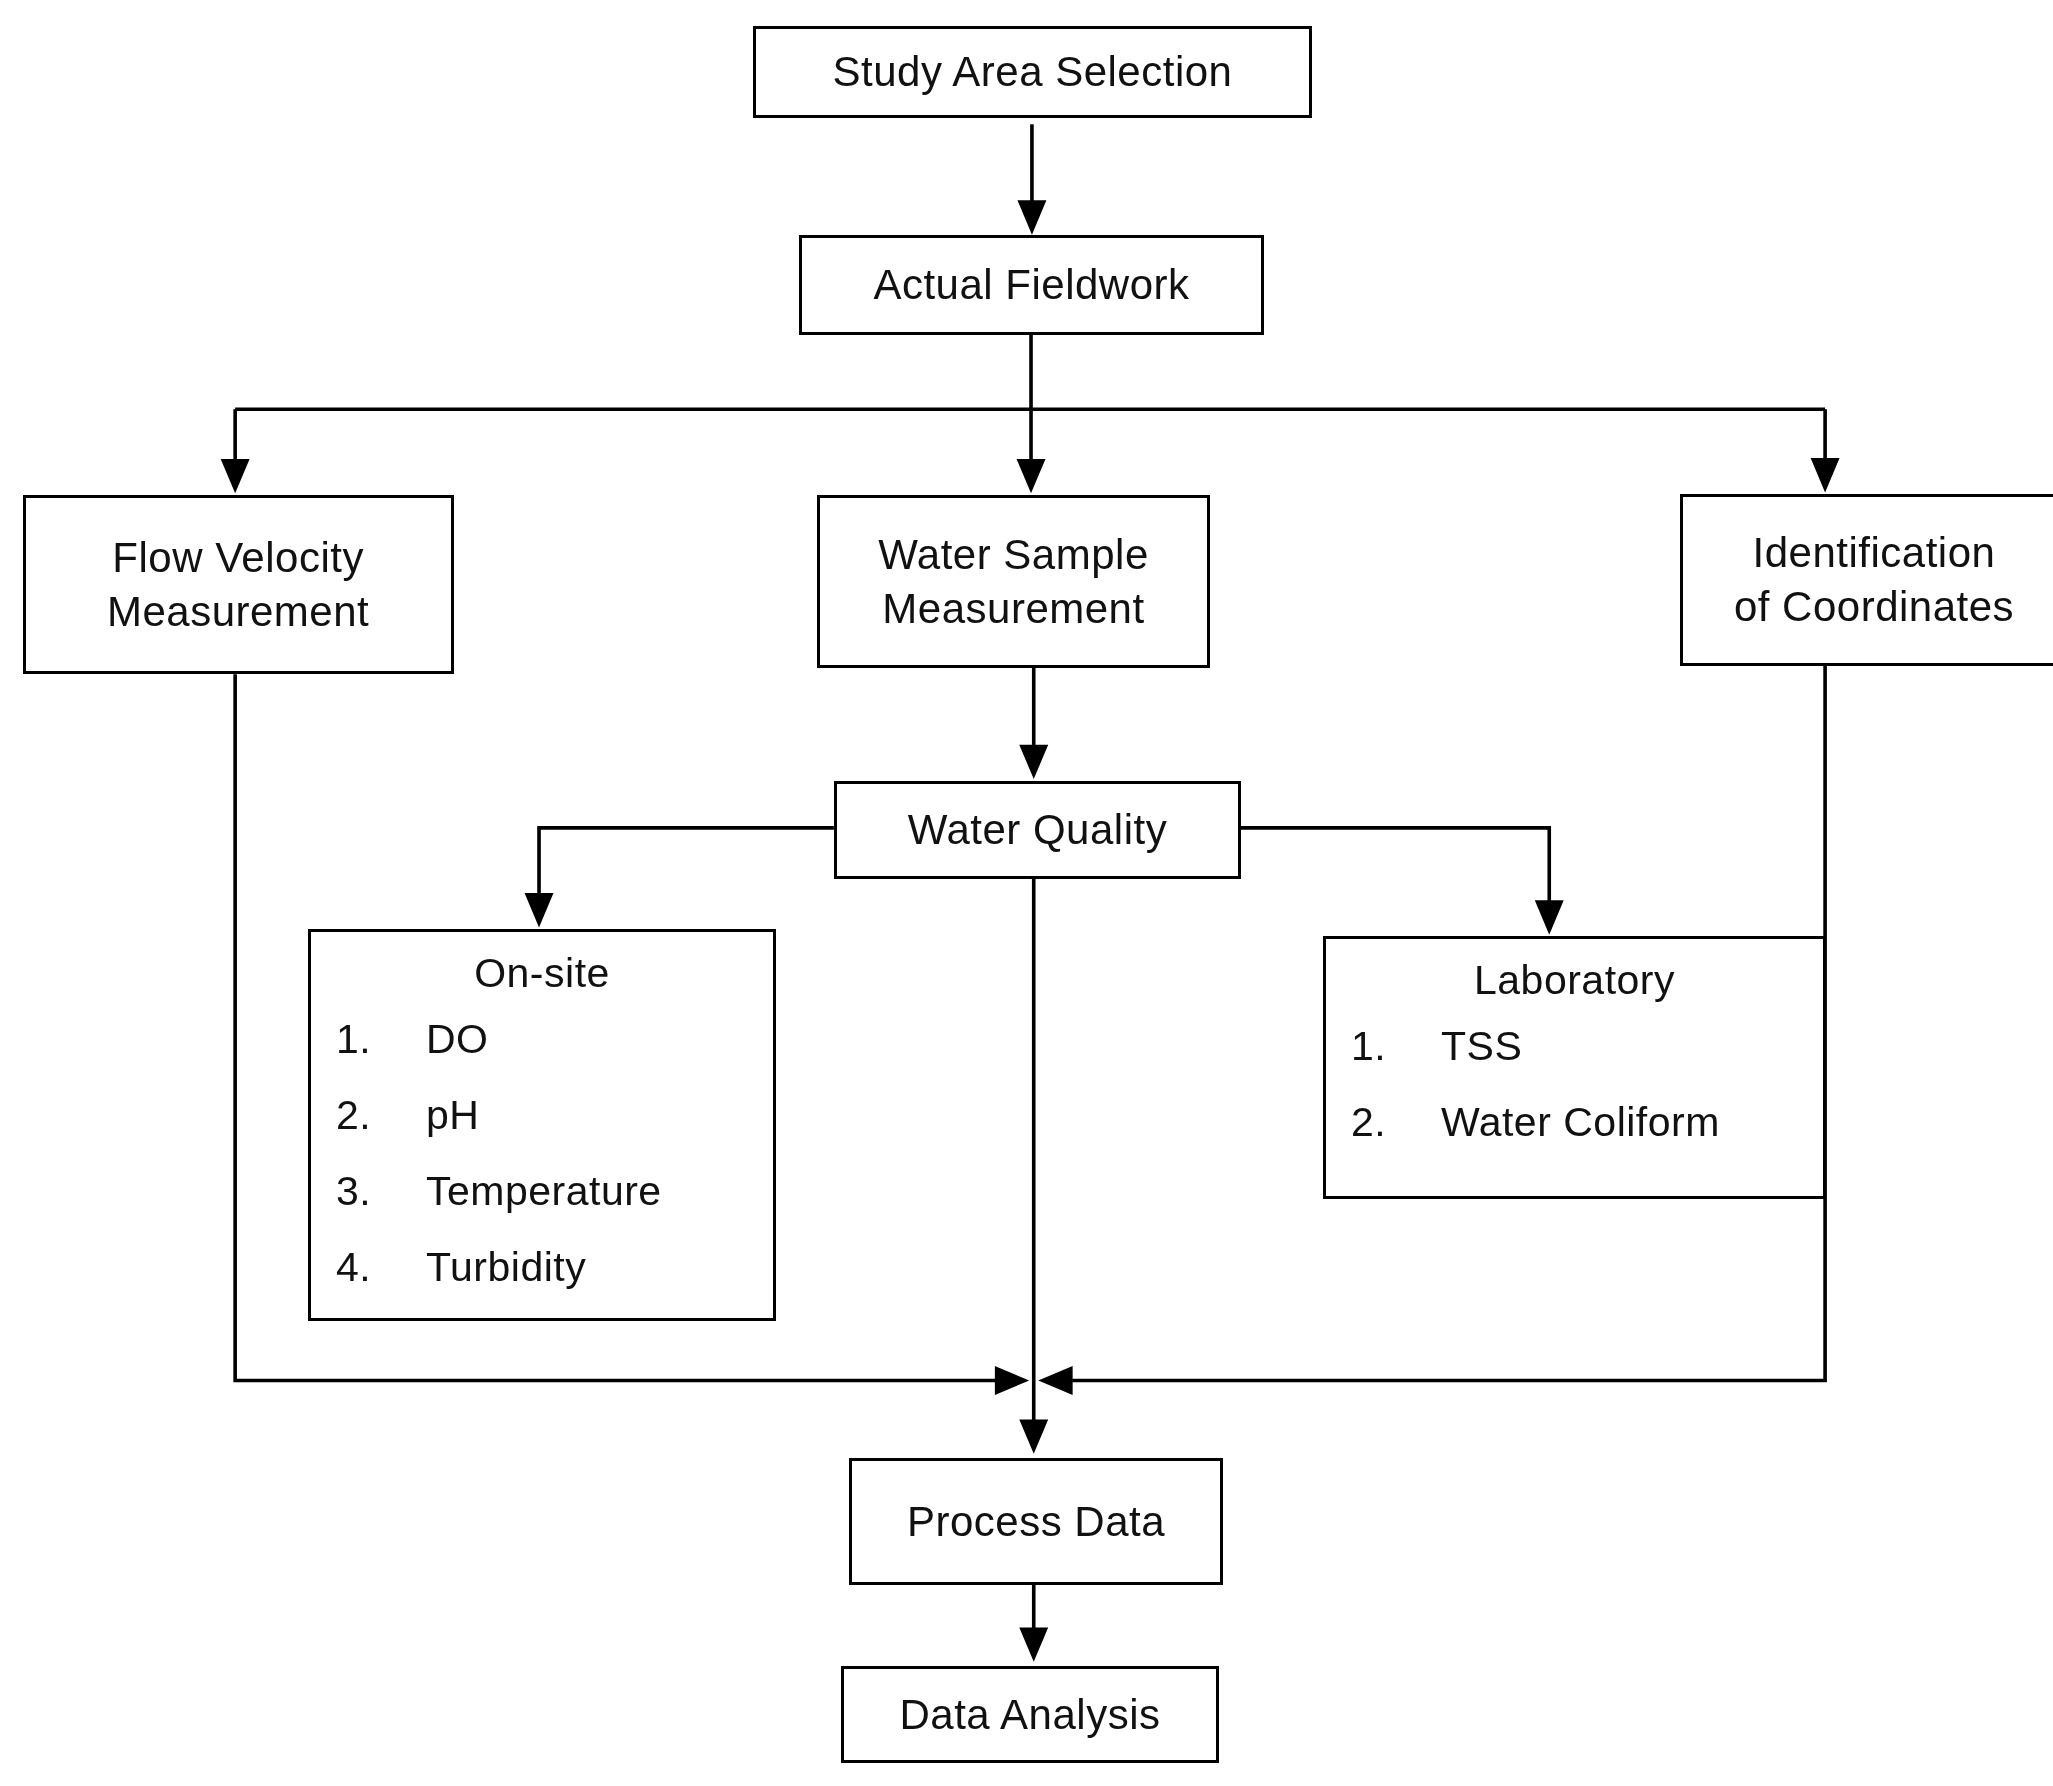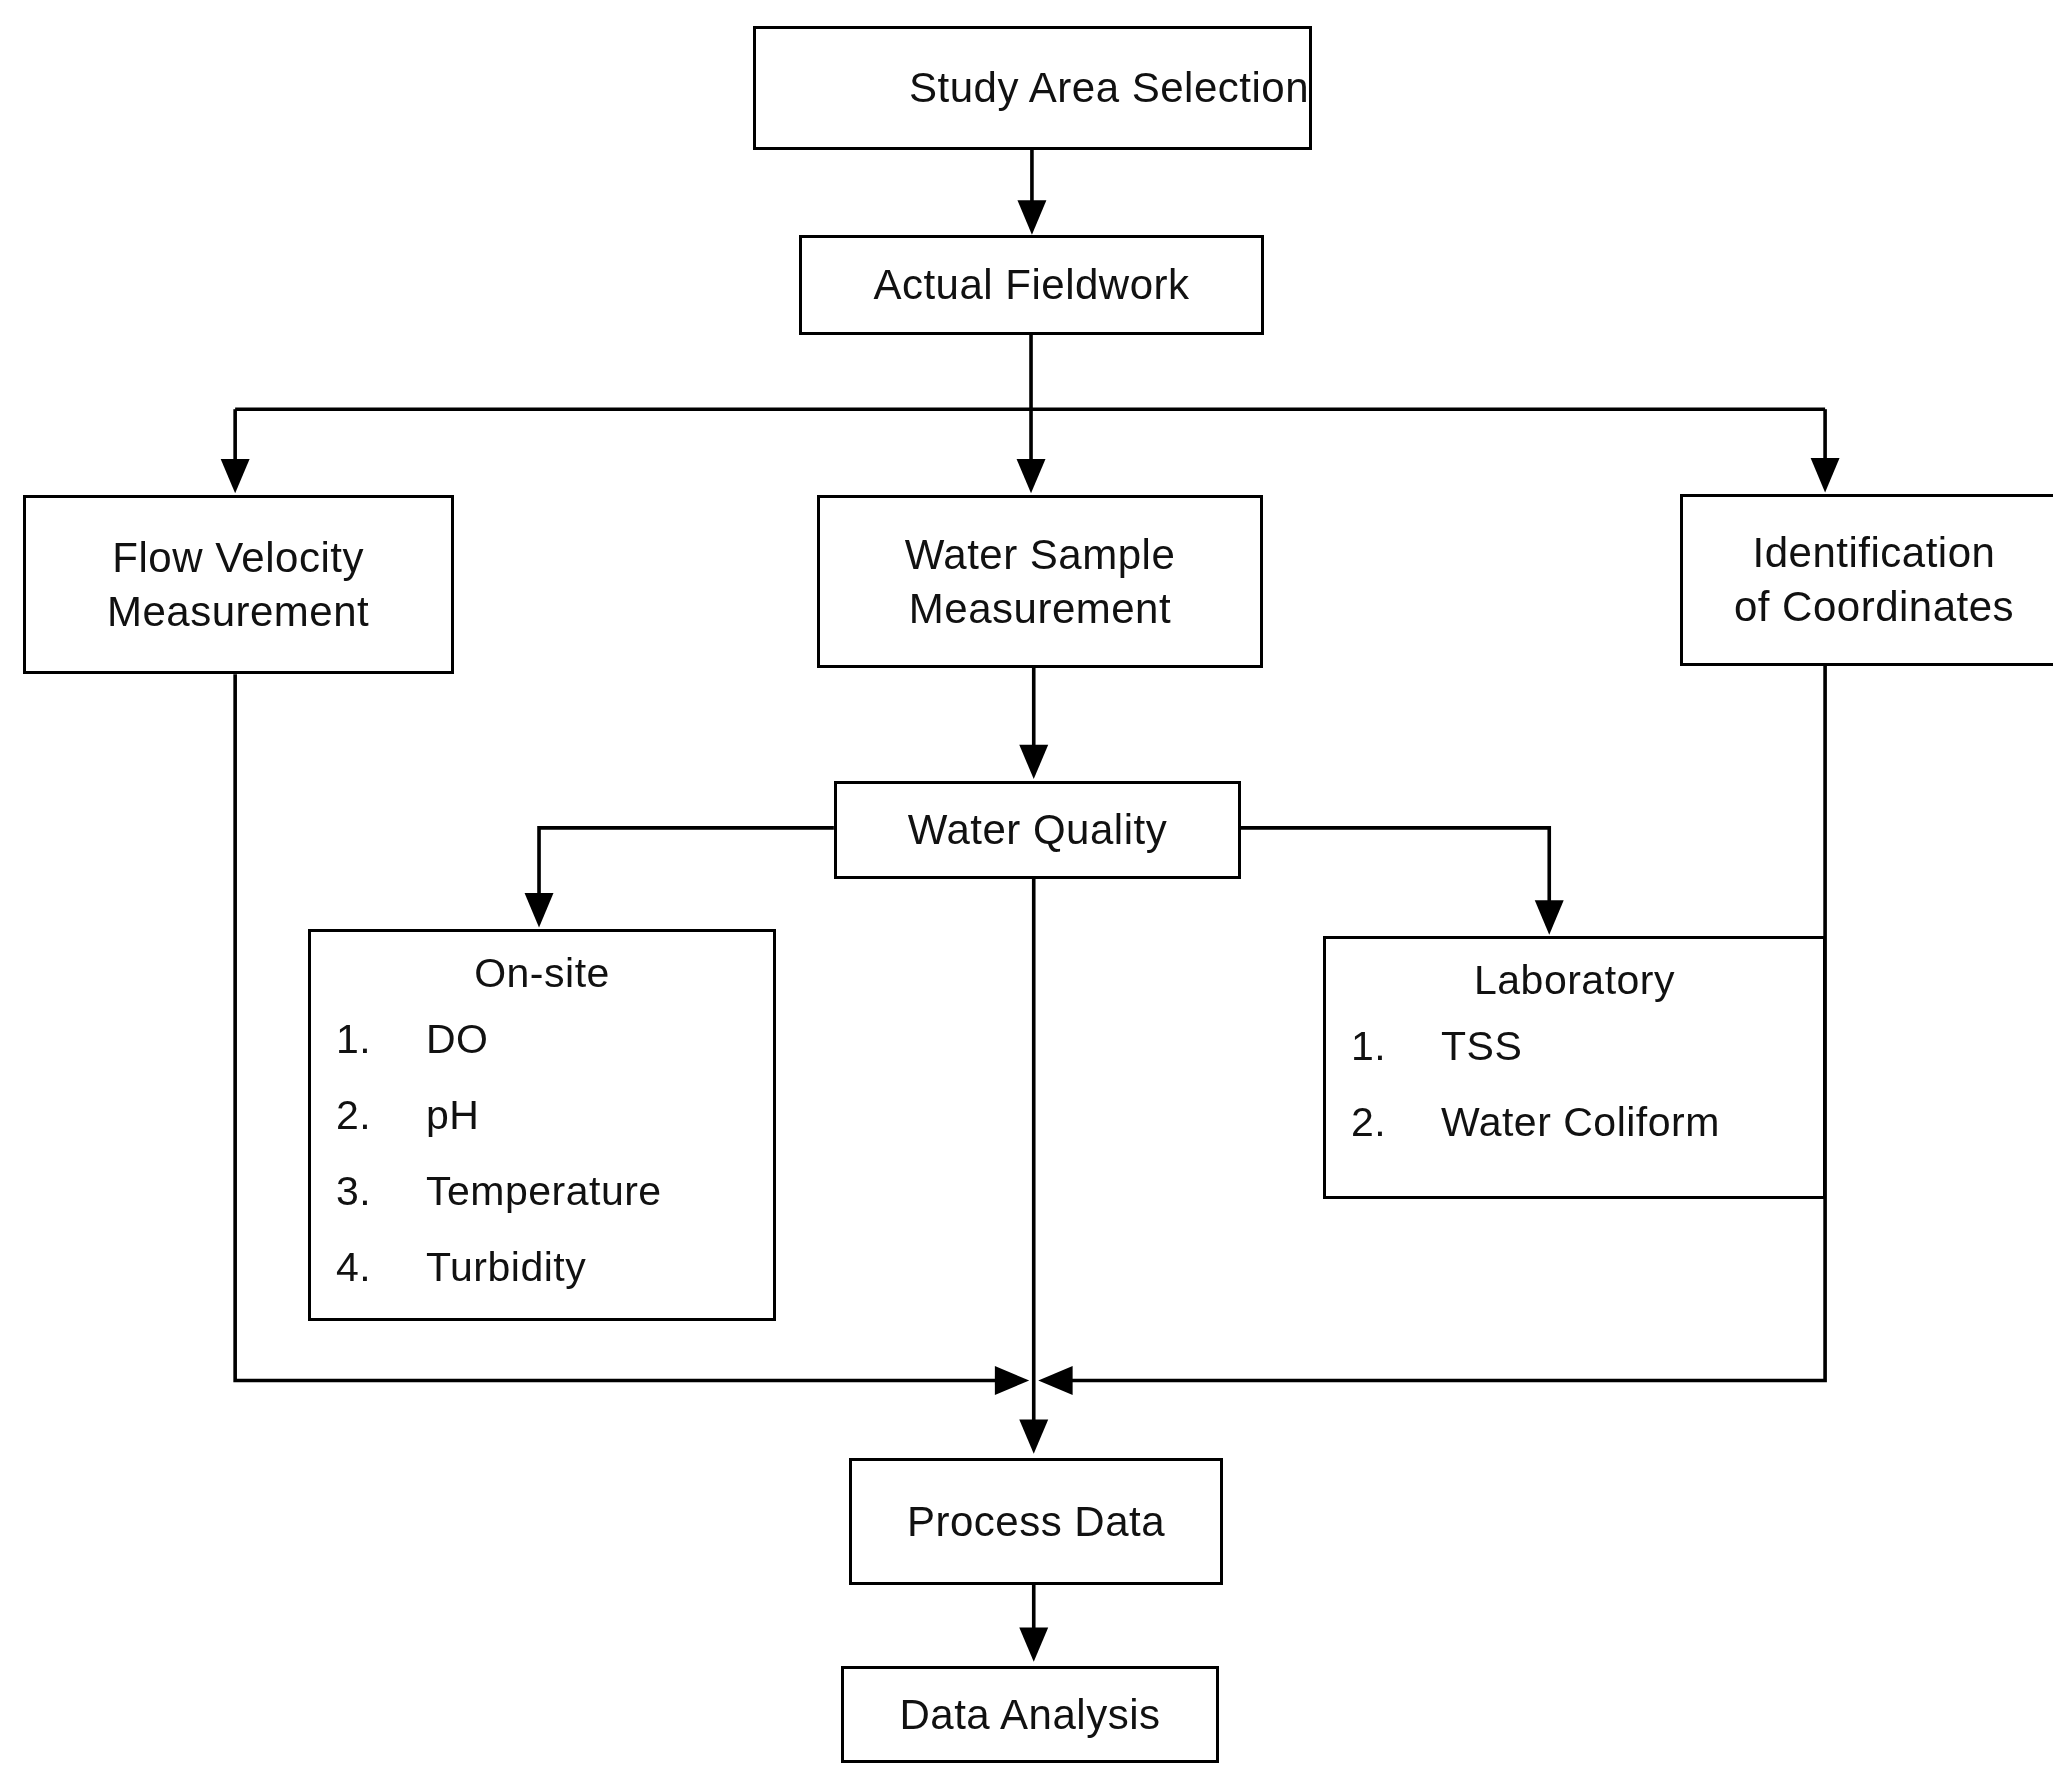--- a/index.html
+++ b/index.html
@@ -61,34 +61,34 @@
     <g>
       <path d="M2018,735 L2018,1526 L1158,1526"></path>
       <polygon points="1148,1526 1186,1510 1186,1542" fill="#000" stroke="none"></polygon>
     </g>
     <g>
       <path d="M1143,1752 L1143,1828"></path>
       <polygon points="1143,1837 1127,1799 1159,1799" fill="#000" stroke="none"></polygon>
     </g>
   </svg>
 
-  <div class="box" style="left:753px;top:26px;width:559px;height:124px;align-items:flex-end;">
+  <div class="box" style="left:753px;top:26px;width:559px;height:92px;">
     <span>Study Area Selection</span>
   </div>
 
   <div class="box" style="left:799px;top:235px;width:465px;height:100px;text-align:right;">
     <span>Actual Fieldwork</span>
   </div>
 
   <div class="box" style="left:22.6px;top:495px;width:431px;height:179px;">
     <span>Flow Velocity</span>
     <span>Measurement</span>
   </div>
 
-  <div class="box" style="left:817px;top:495px;width:446px;height:173px;">
+  <div class="box" style="left:817px;top:495px;width:393px;height:173px;">
     <span>Water Sample</span>
     <span>Measurement</span>
   </div>
 
   <div class="box" style="left:1680px;top:494px;width:388px;height:172px;">
     <span>Identification</span>
     <span>of Coordinates</span>
   </div>
 
   <div class="box" style="left:834px;top:781px;width:407px;height:98px;text-align:right;">

